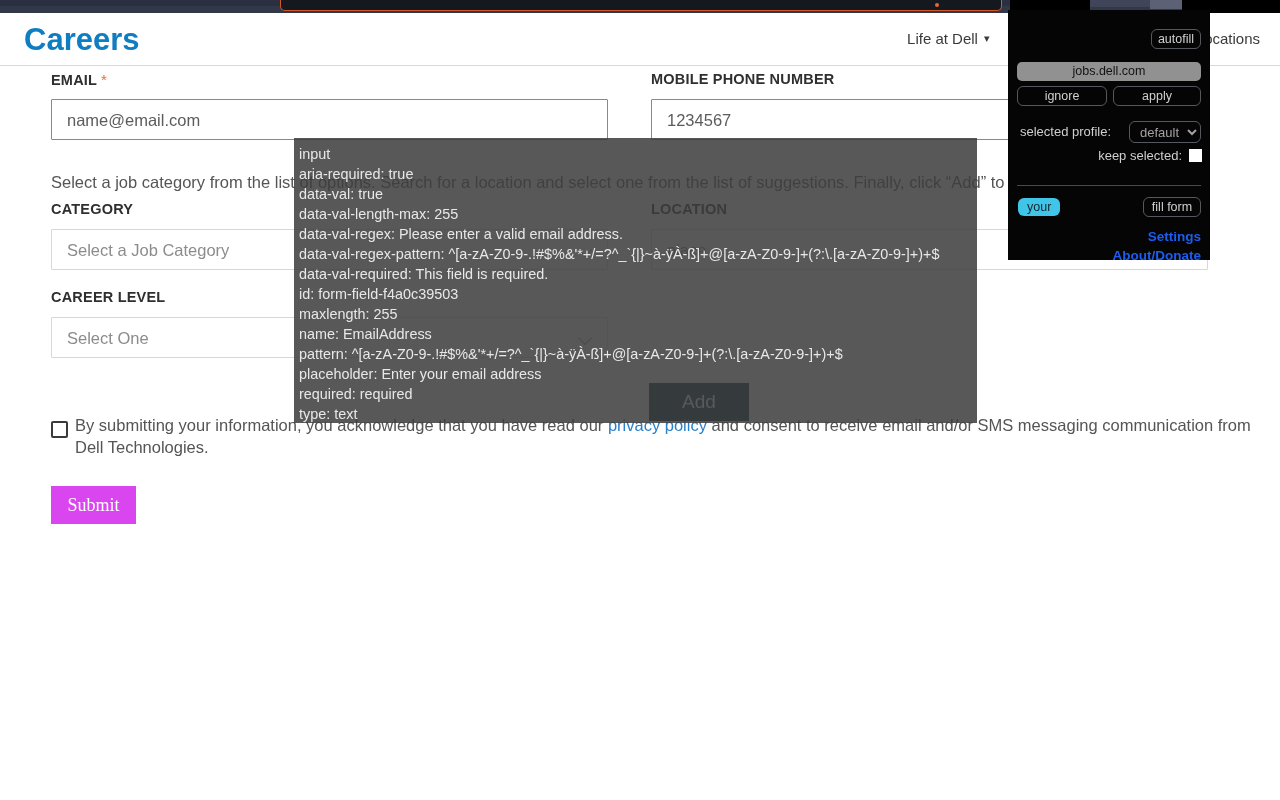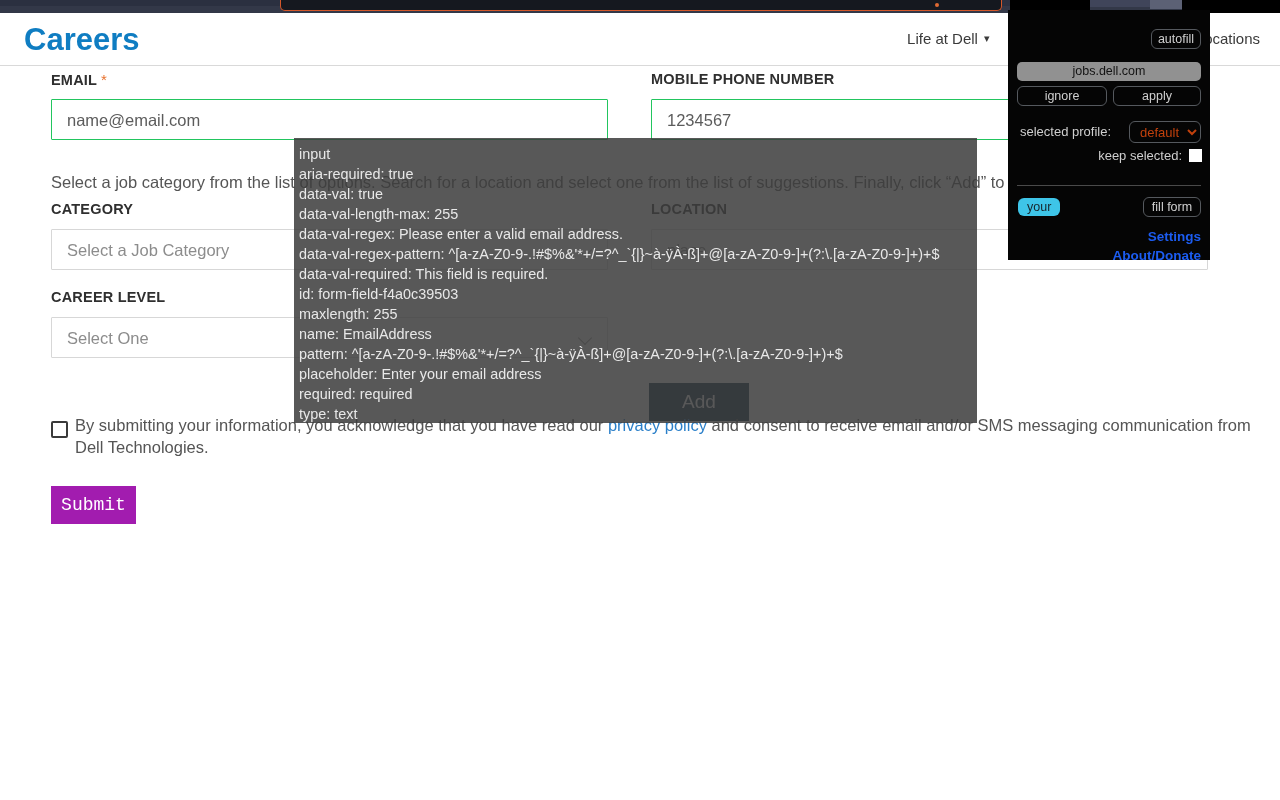--- a/index.html
+++ b/index.html
@@ -132,23 +132,23 @@
     border-radius: 2px;
   }
   .consent-text {
     position: absolute; left: 24px; top: 0px; width: 1185px;
     font-size: 16.5px; color: #555555; line-height: 22px;
   }
   .consent-text a { color: #2a7fc9; text-decoration: none; }
   .submit-btn {
     position: absolute; left: 51px; top: 420px;
     width: 85px; height: 38px;
-    background: #a21caf; color: #ffffff;
+    background: #d946ef; color: #ffffff;
     font-size: 18px; border: none; cursor: pointer;
-    font-family: Liberation Mono, monospace;
+    font-family: Liberation Serif, serif;
   }
 
   
   .inspector {
     position: absolute; left: 294px; top: 138px;
     width: 683px; height: 285px;
     background: rgba(60,60,60,0.86);
     color: #e8e8e8;
     padding: 6px 0 0 5px;
     font-size: 14.4px; line-height: 20px;
@@ -180,21 +180,21 @@
     font-size: 12.5px; line-height: 19px; text-align: center;
   }
   .ext-ignore { position: absolute; left: 9px; top: 76px; width: 90px; }
   .ext-apply  { position: absolute; left: 105px; top: 76px; width: 88px; }
   .ext-profile-label {
     position: absolute; left: 12px; top: 114px;
     font-size: 13px; color: #cfcfcf;
   }
   .ext-profile-select {
     position: absolute; right: 9px; top: 111px; width: 72px; height: 22px;
-    background: #050505; color: #c2410c;
+    background: #050505; color: #a3a3a3;
     border: 1px solid #55595e; border-radius: 6px;
     font-size: 13px; font-family: "Liberation Sans", sans-serif;
     padding-left: 6px;
   }
   .ext-keep-label {
     position: absolute; right: 28px; top: 138px;
     font-size: 13px; color: #cfcfcf;
   }
   .ext-keep-box {
     position: absolute; right: 8px; top: 139px;

